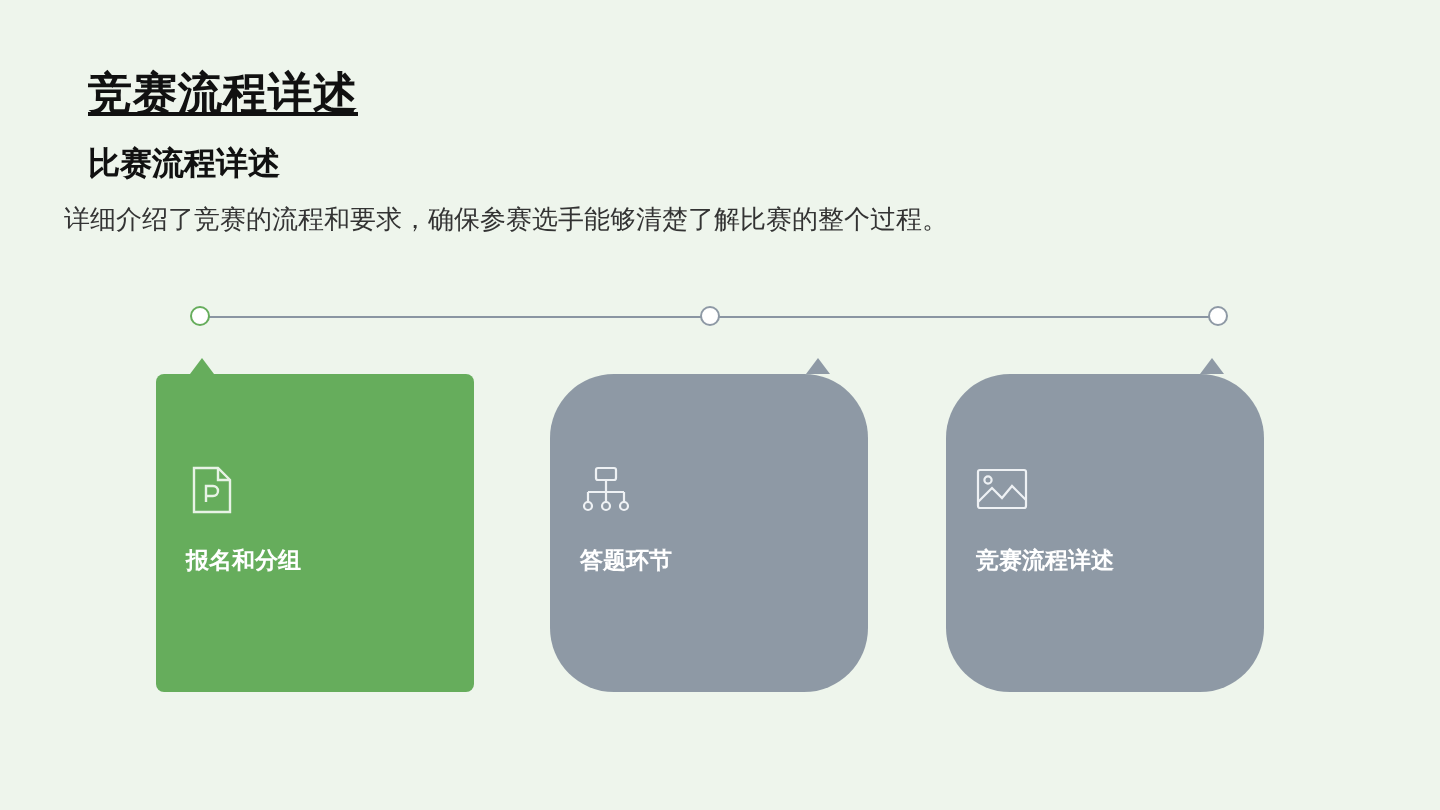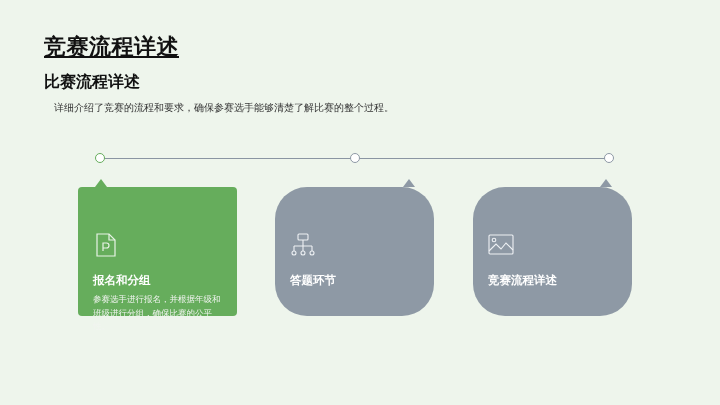--- a/index.html
+++ b/index.html
@@ -12,35 +12,35 @@
   }
   .main-title {
     position:absolute; left:44px; top:32px;
     font-size:22px; font-weight:bold; letter-spacing:0.5px; color:#111;text-decoration:underline;
   }
   .sub-title {
     position:absolute; left:44px; top:72px;
     font-size:16px; font-weight:bold; color:#111;
   }
   .desc {
-    position:absolute; left:54px; top:101px;
-    font-size:10px; color:#333;
+    position:absolute; left:32px; top:101px;
+    font-size:13px; color:#333;
   }
   .timeline-line {
     position:absolute; left:100px; top:158px; width:509px; height:1px;
     background:#8a95a2;
   }
   .node {
     position:absolute; top:153px; width:10px; height:10px;
     border-radius:50%; background:#fff;
   }
   .node.green { border:1px solid #66ad5c; }
   .node.gray { border:1px solid #8e99a5; }
   .card {
-    position:absolute; top:187px; width:159px; height:129px;
+    position:absolute; top:187px; width:159px; height:159px;
     border-radius:4px; color:#fff;
   }
   .card .pointer {
     position:absolute; top:-8px; width:0; height:0;
     border-left:6px solid transparent; border-right:6px solid transparent;
     border-bottom:8px solid;
   }
   .card.green { background:#66ad5c; }
   .card.green .pointer { border-bottom-color:#66ad5c; }
   .card.gray { background:#8e99a5;border-radius:32px; }
@@ -75,21 +75,20 @@
 <div class="card green" style="left:78px;">
   <div class="pointer" style="left:17px;"></div>
   <div class="icon">
     <svg viewBox="0 0 26 26" fill="none" stroke="#e8f3e6" stroke-width="1.2">
       <path d="M4 2 H16 L22 8 V24 H4 Z"></path>
       <path d="M16 2 V8 H22"></path>
       <path d="M10 19 V11 H13.5 A2.5 2.5 0 0 1 13.5 16 H10"></path>
     </svg>
   </div>
   <div class="ctitle">报名和分组</div>
-  <div class="ctext">参赛选手进行报名，并根据年级和班级进行分组，确保比赛的公平性。</div>
 </div>
 
 <div class="card gray" style="left:275px;">
   <div class="pointer" style="left:128px;"></div>
   <div class="icon">
     <svg viewBox="0 0 26 26" fill="none" stroke="#eef1f4" stroke-width="1.1">
       <rect x="8" y="2" width="10" height="6" rx="1"></rect>
       <path d="M13 8 V14 M4 14 H22 M4 14 V19 M13 14 V19 M22 14 V19"></path>
       <circle cx="4" cy="21" r="2"></circle>
       <circle cx="13" cy="21" r="2"></circle>

